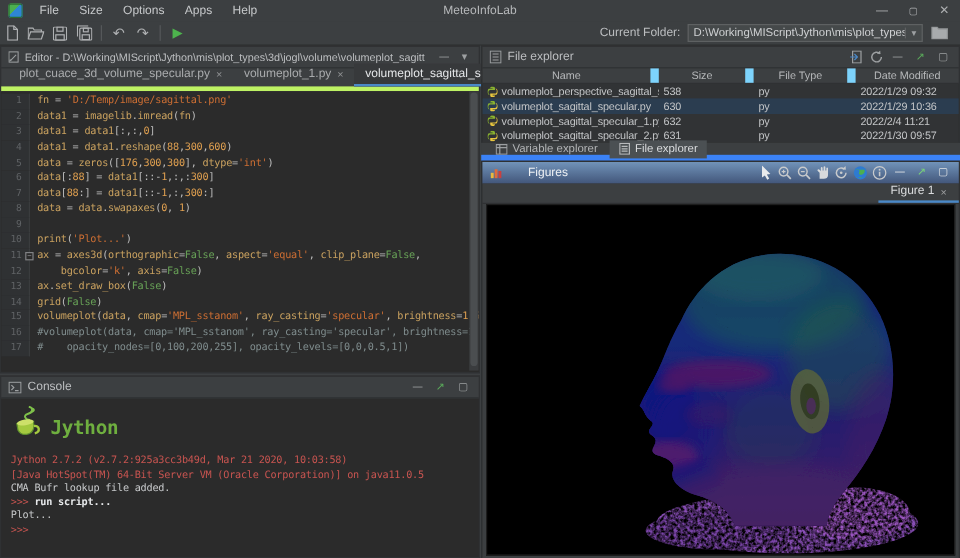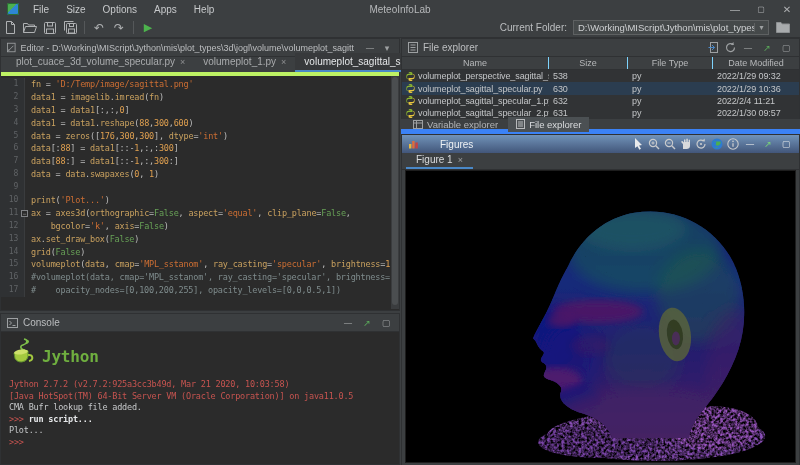--- a/index.html
+++ b/index.html
@@ -50,35 +50,35 @@
   
   #console{left:0;top:313px;width:400px;height:152px;}
   #console-body{height:132px;padding:4px 0 0 8px;font-family:"DejaVu Sans Mono",monospace;font-size:8.5px;letter-spacing:-0.2px;}
   #jython-logo{display:flex;align-items:center;height:40px;margin-bottom:3px;}
   #jython-name{color:#6faf3f;font-weight:bold;font-size:16px;margin-left:3px;}
   .console-line{height:11.6px;line-height:11.6px;white-space:pre;}
   .cs-r{color:#c75450}.cs-w{color:#c6c8ca}.cs-b{color:#e6e8ea;font-weight:bold}
   
   #file-explorer{left:401px;top:38px;width:399px;height:81px;}
   #fe-colhead{height:13px;display:flex;background:#3c3f41;color:#b6b8ba;font-size:9px;border-bottom:1px solid #2f3133;}
-  .fe-col{display:flex;align-items:center;justify-content:center;border-right:1px solid #7dd3fc;}
+  .fe-col{display:flex;align-items:center;justify-content:center;border-right:7px solid #7dd3fc;}
   .fe-c-name{width:147px}.fe-c-size{width:79px}.fe-c-type{width:85px}.fe-c-date{flex:1;border-right:none}
   #fe-rows{height:49px;background:#313335;overflow:hidden;}
   .fe-row{height:12.4px;display:flex;align-items:center;color:#c3c5c7;font-size:9px;letter-spacing:-0.1px;}
   .fe-row.selected{background:#2b3d50;}
   .fe-cell{padding-left:4px;white-space:nowrap;overflow:hidden;display:flex;align-items:center;gap:3px;}
   
   #explorer-tabs{left:401px;top:119px;width:399px;height:15px;background:#3c3f41;display:flex;align-items:center;padding-left:4px;gap:2px;border-bottom:5px solid #3b82f6;}
   .xtab{height:15px;display:flex;align-items:center;gap:4px;padding:0 8px;font-size:9.5px;color:#b2b4b6;}
   .xtab.active{background:#4b5053;color:#dadcde;}
   
   #figures{left:401px;top:134px;width:399px;height:331px;}
   #fig-hdr{height:18px;background:linear-gradient(180deg,#7193b9,#42567a);display:flex;align-items:center;padding:0 6px;gap:21px;color:#eef1f4;font-size:10px;}
   #fig-toolbar{margin-left:auto;display:flex;align-items:center;gap:4px;}
-  #fig-tabs{height:17px;background:#3c3f41;display:flex;align-items:flex-end;padding-left:4px;border-bottom:1px solid #2f3133;}
+  #fig-tabs{height:17px;background:#3c3f41;display:flex;align-items:flex-end;padding-left:4px;border-bottom:1px solid #2f3133;justify-content:flex-end;}
   .ftab{height:17px;display:flex;align-items:center;gap:5px;padding:0 10px;font-size:10px;color:#dadcde;border-bottom:2px solid #4a88c7;}
   #fig-content{height:296px;background:#3c3f41;padding:0 3px 3px 3px;}
   #fig-canvas{width:100%;height:100%;background:#000;border:1px solid #1d1d1d;position:relative;overflow:hidden;}
 </style>
 </head>
 <body>
 
 <div id="titlebar" class="abs">
   <div id="app-icon"></div>
   <div id="menu-bar">

